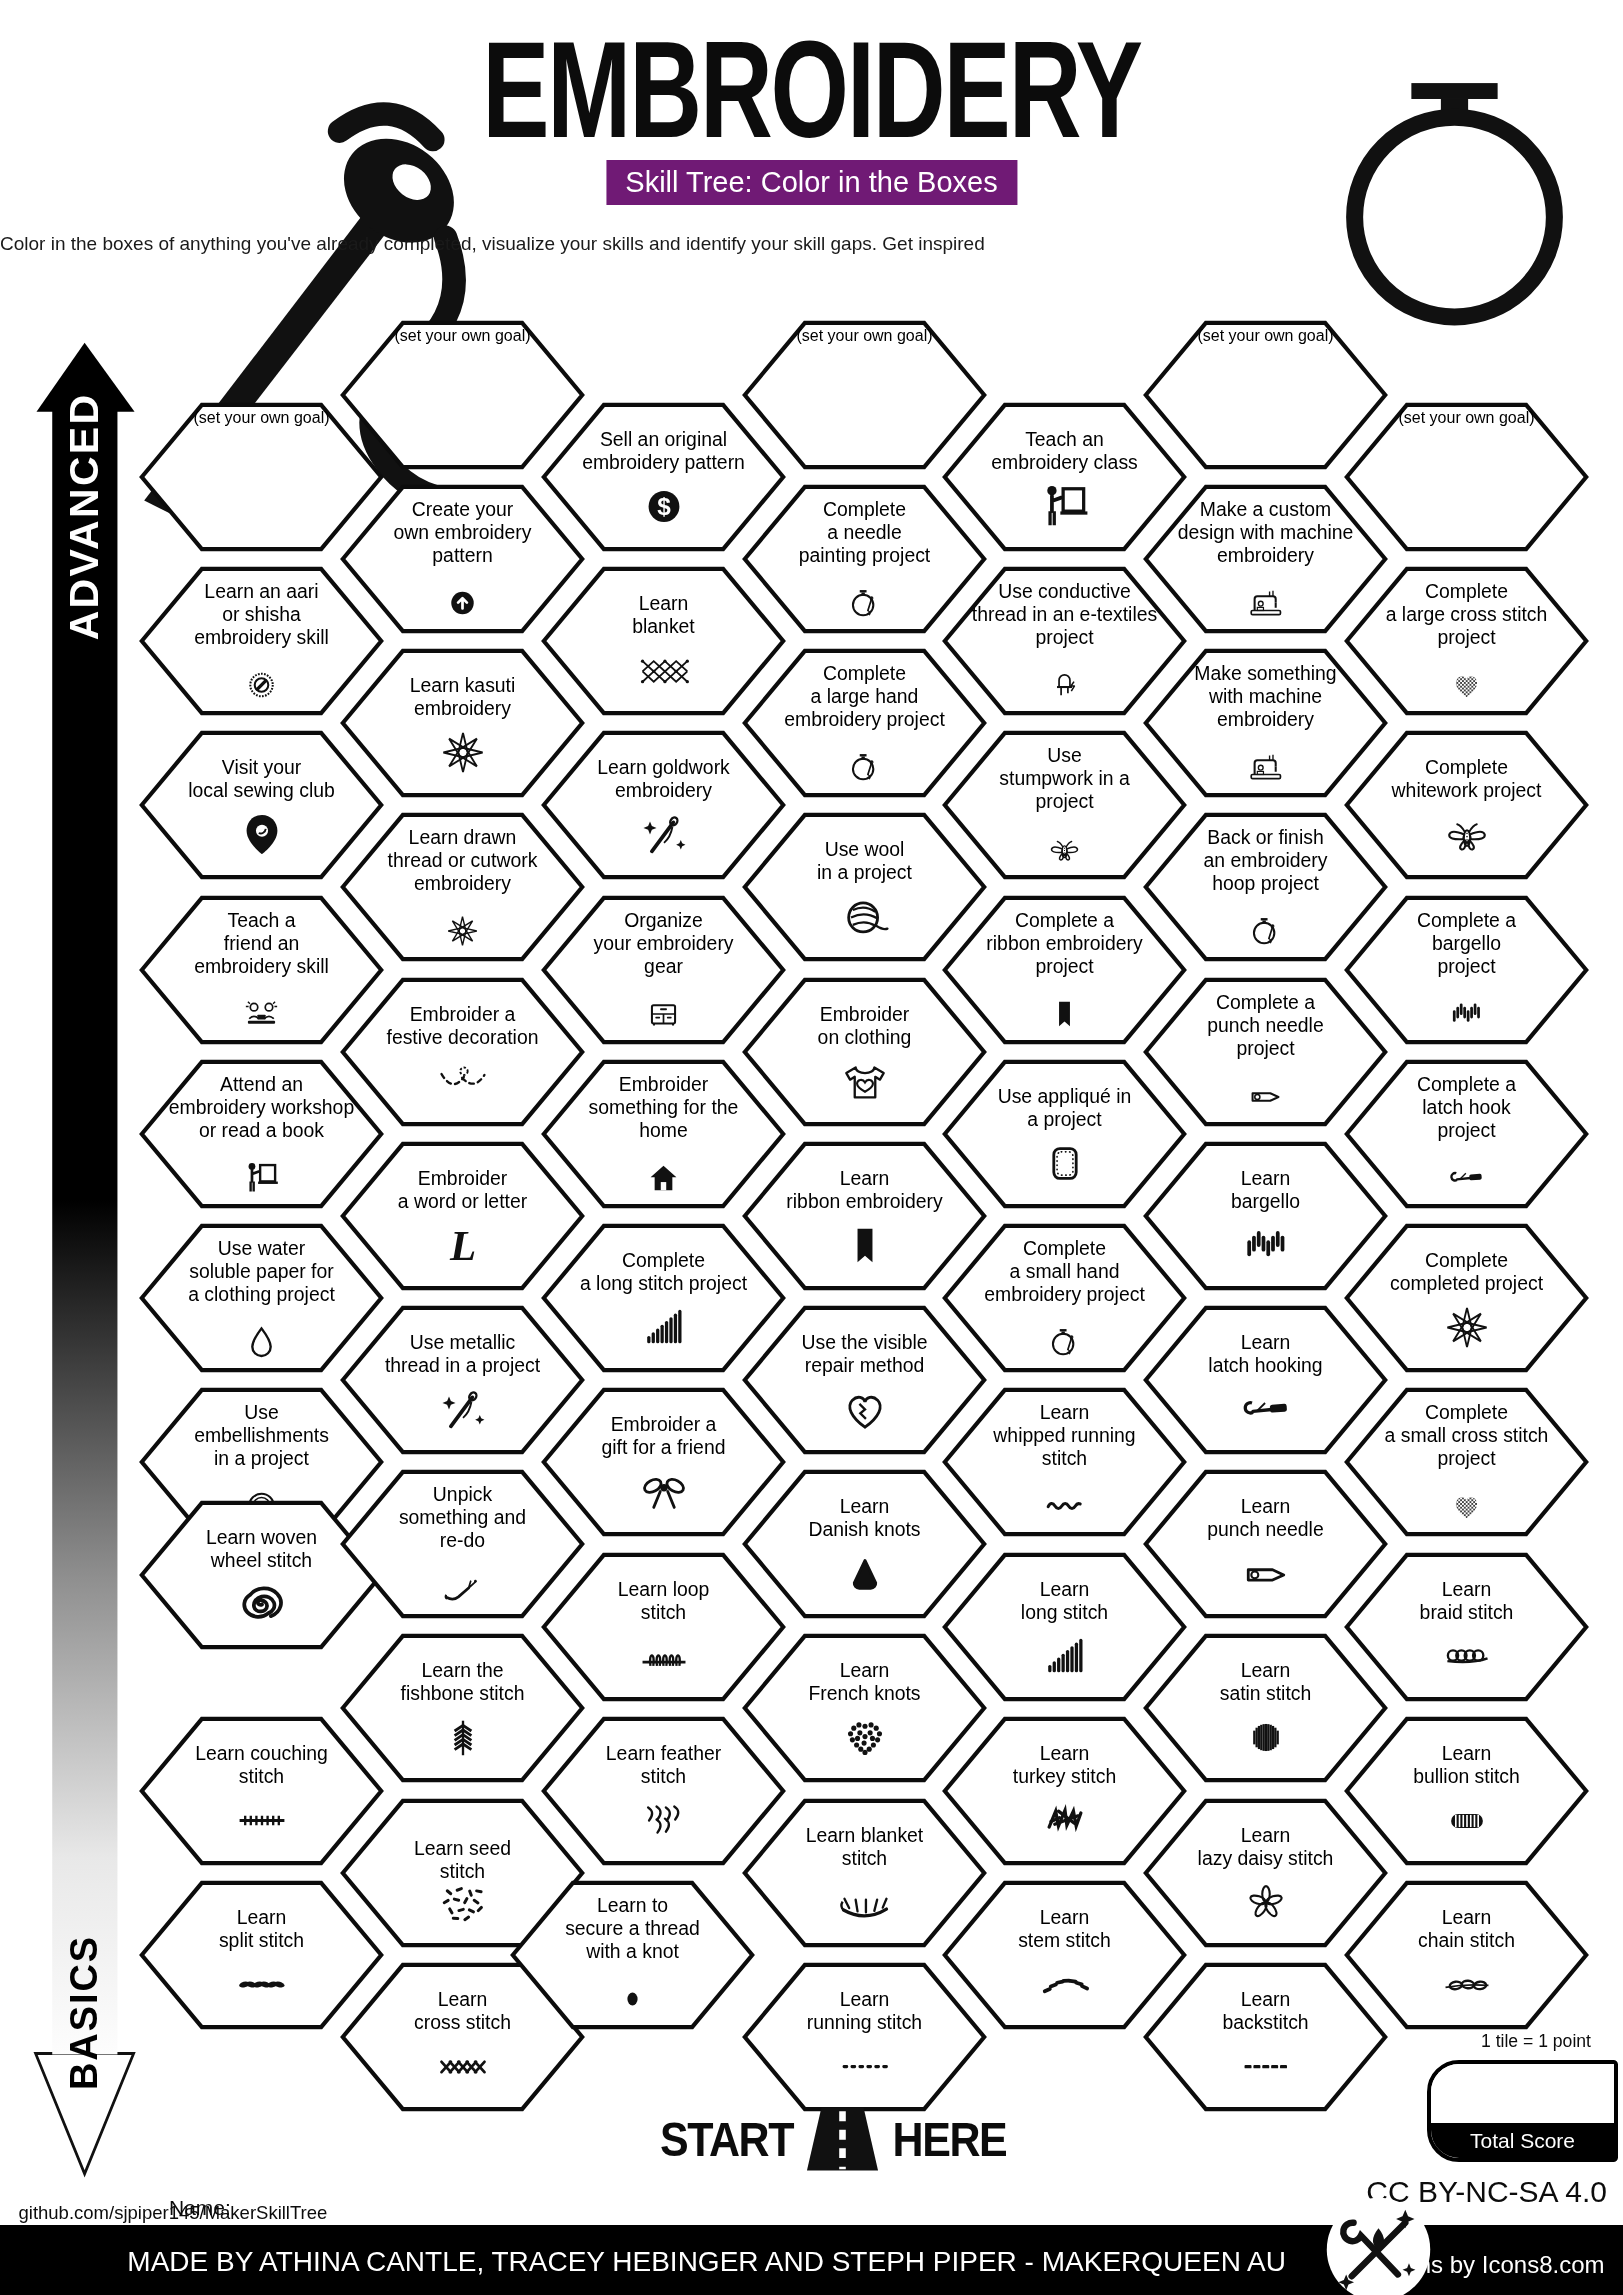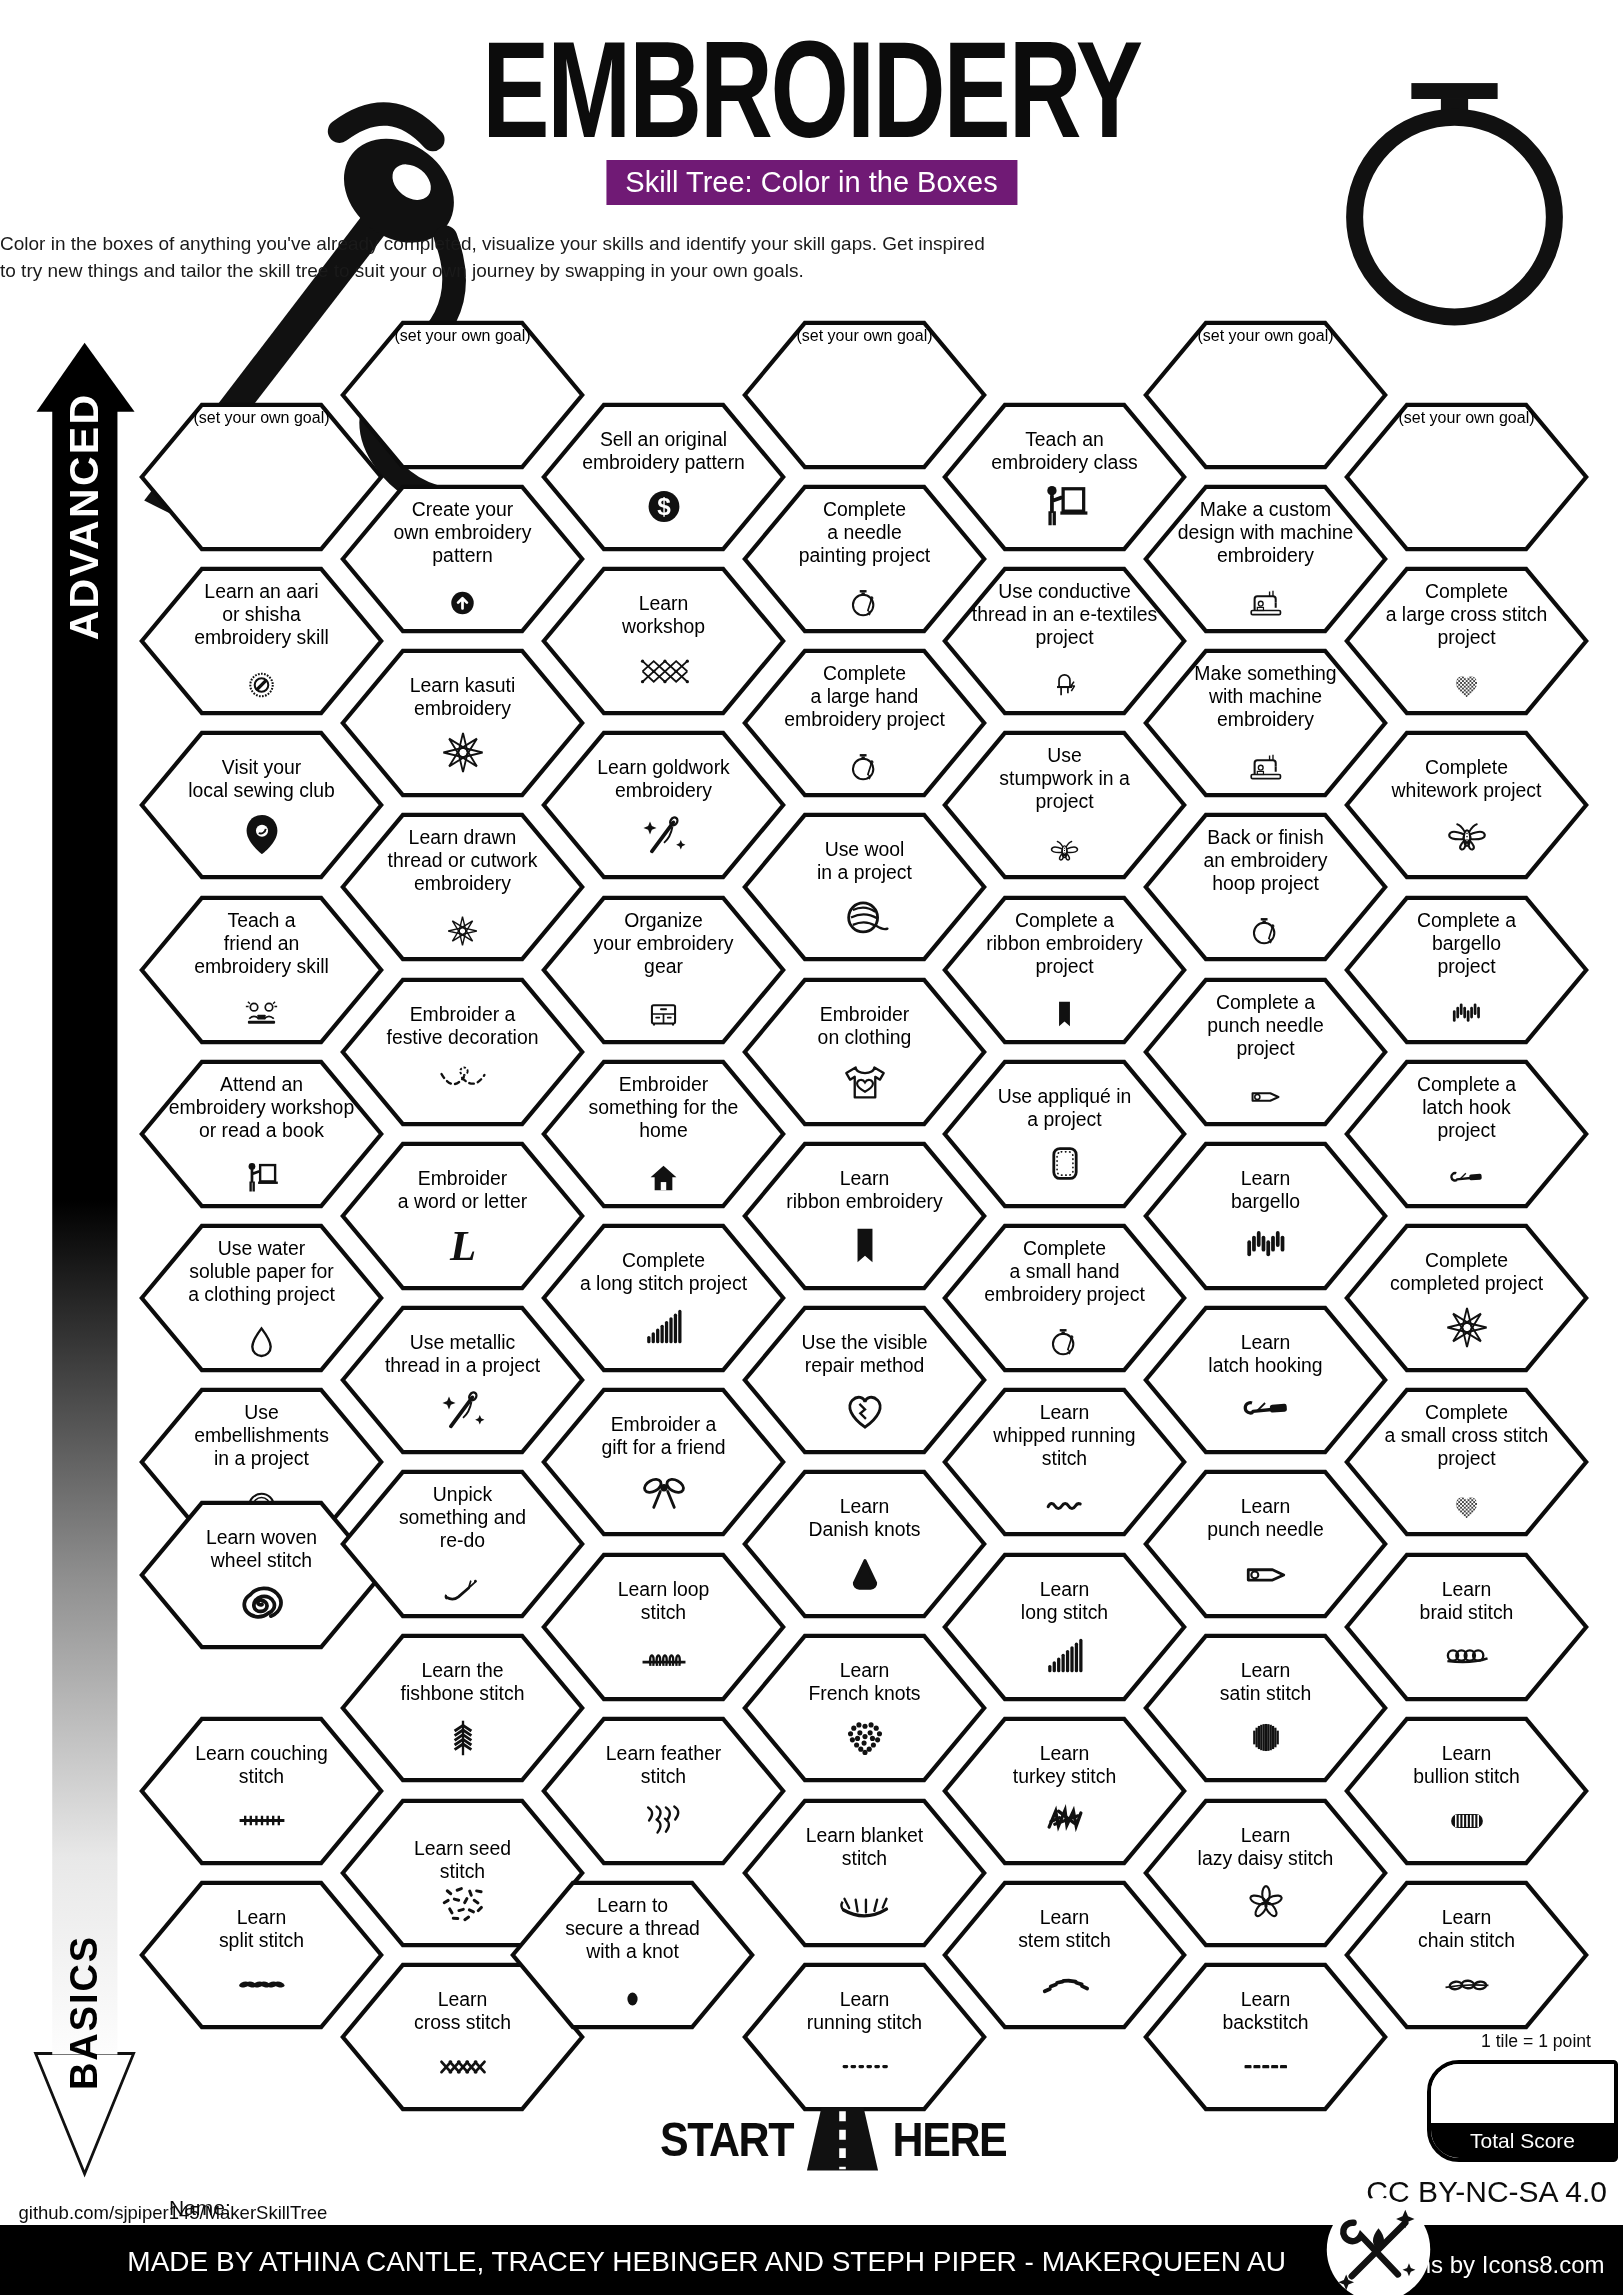--- a/index.html
+++ b/index.html
@@ -72,21 +72,20 @@
 
   <svg class="abs" style="left:1341px;top:74px" width="227" height="252" viewBox="0 0 100 111">
     <rect x="31" y="4" width="38" height="7" fill="#111"></rect>
     <rect x="44" y="11" width="12" height="11" fill="#111"></rect>
     <circle cx="50" cy="63" r="44" fill="none" stroke="#111" stroke-width="7.5"></circle>
   </svg>
 
   <div class="abs title">EMBROIDERY</div>
   <div class="abs subtitle">Skill Tree: Color in the Boxes</div>
   <div class="abs desc" style="top:232px">Color in the boxes of anything you've already completed, visualize your skills and identify your skill gaps.  Get inspired</div>
-  <div class="abs desc" style="top:259px">to try new things and tailor the skill tree to suit your own journey by swapping in your own goals.</div>
 
   <svg class="abs" style="left:28px;top:333px" width="116" height="1850" viewBox="0 0 250 4000">
     <polygon points="18,170 122,21 230,170" fill="#000"></polygon>
     <polygon points="16,3720 228,3720 122,3980" fill="#fff" stroke="#111" stroke-width="6"></polygon>
     <rect x="52" y="168" width="141" height="3554" fill="url(#shaftGrad)"></rect>
   </svg>
   <div class="axis-label adv">ADVANCED</div>
   <div class="axis-label bas">BASICS</div>
 
   <div id="hexgrid">
@@ -459,21 +458,21 @@
             <text x="60" y="68" text-anchor="middle" font-size="52" font-weight="bold" fill="#fff" font-family="'Liberation Sans',sans-serif">$</text>
           </svg>
         </div>
       </div>
       <div class="hex" style="left: 541px; top: 566px;">
         <svg class="hexbg" width="245" height="150" viewBox="0 0 530 324">
           <polygon points="6,162 136,6 394,6 524,162 394,318 136,318" fill="#fff" stroke="#0c0c0c" stroke-width="9"></polygon>
         </svg>
         <div class="hexlabel" style="top:26px">
           <div>Learn</div>
-          <div>workshop</div>
+          <div>blanket</div>
         </div>
         <div class="hexicon" style="top:81px">
           <svg viewBox="0 0 120 100" width="56" height="47">
             <g stroke="#111" stroke-width="4" fill="none">
               <path d="M14,30 L38,52 L62,30 L86,52 L110,30"></path>
               <path d="M14,52 L38,30 L62,52 L86,30 L110,52"></path>
               <path d="M14,52 L38,74 L62,52 L86,74 L110,52"></path>
               <path d="M14,74 L38,52 L62,74 L86,52 L110,74"></path>
             </g>
             <g fill="#111">

